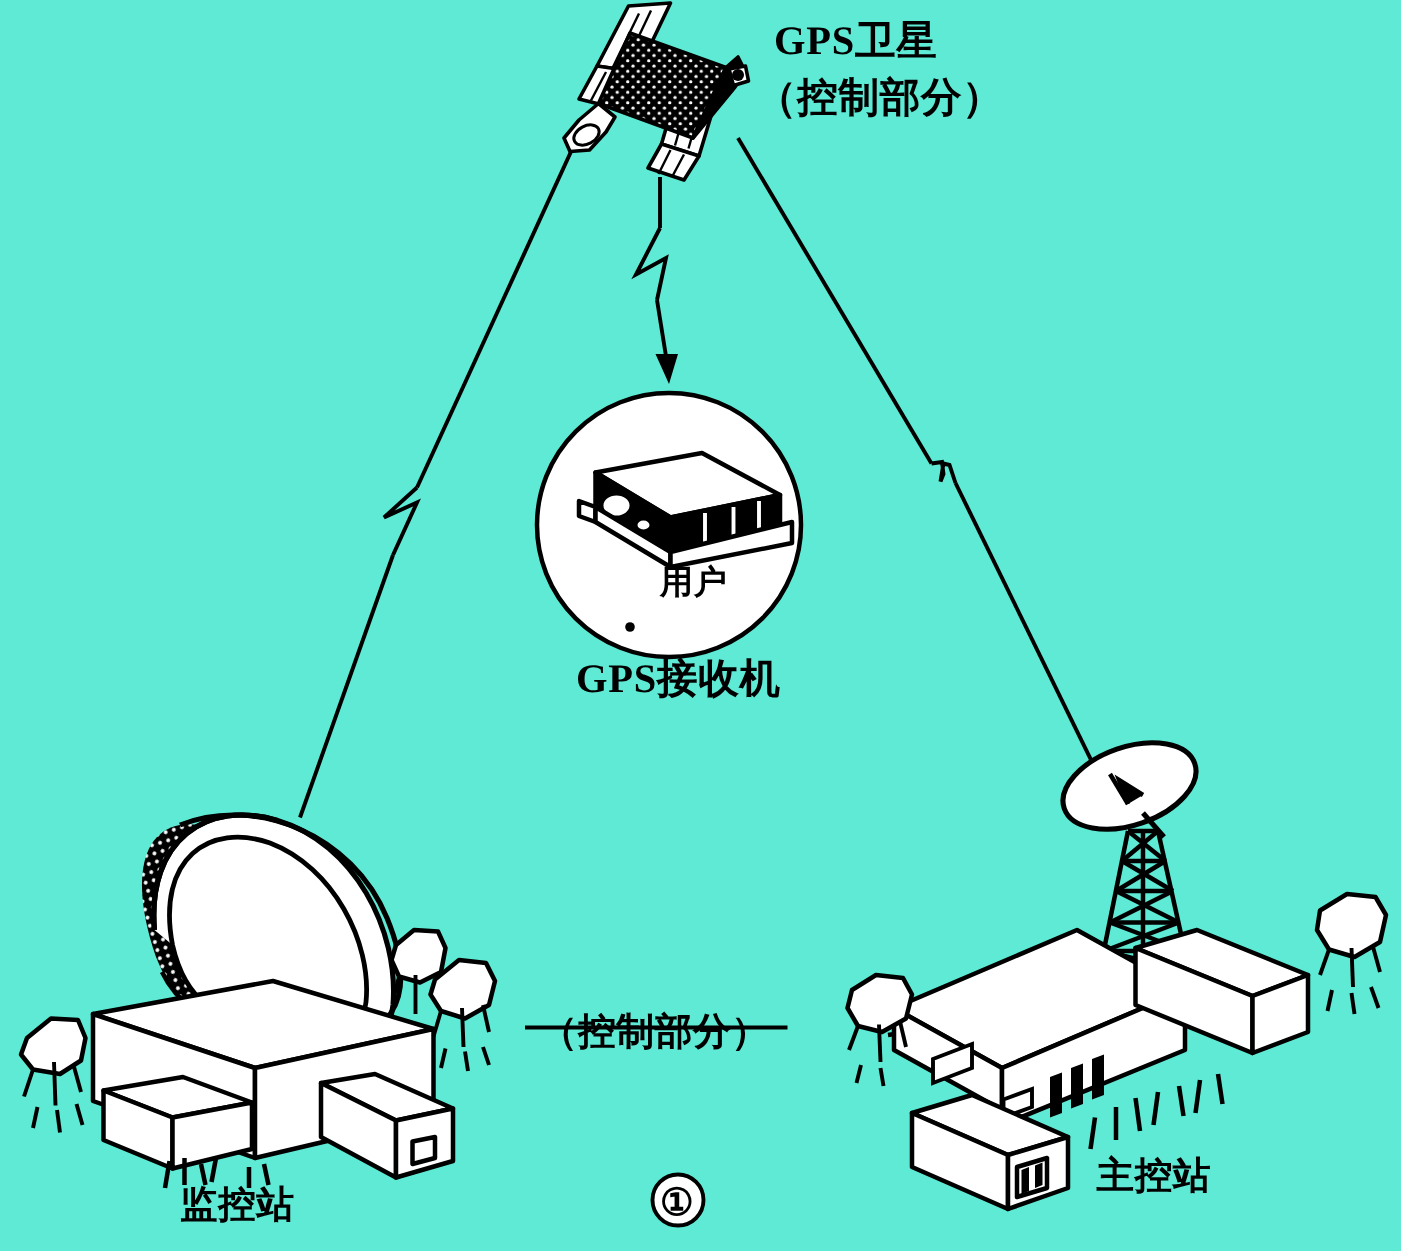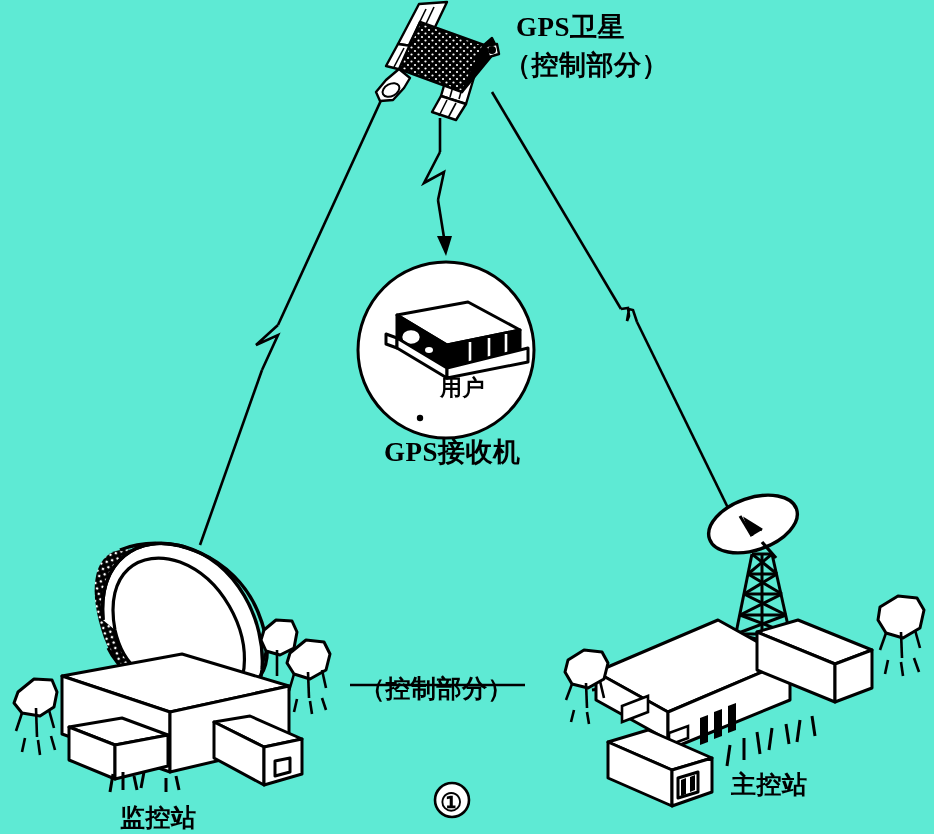--- a/index.html
+++ b/index.html
@@ -30,21 +30,21 @@
     font-weight: bold;
     white-space: nowrap;
     line-height: 1.18;
     letter-spacing: 0.5px;
   }
   .lbl-sat1 { left: 516px; top: 12px;  font-size: 27px; }
   .lbl-sat2 { left: 504px; top: 50px;  font-size: 27px; }
   .lbl-user { left: 440px; top: 375px; font-size: 22px; }
   .lbl-recv { left: 384px; top: 437px; font-size: 27px; }
   .lbl-ctrl { left: 360px; top: 674px; font-size: 25px; }
-  .lbl-mon  { left: 120px; top: 789px; font-size: 25px; margin-top: 14px; }
+  .lbl-mon  { left: 120px; top: 789px; font-size: 25px; }
   .lbl-mast { left: 731px; top: 770px; font-size: 25px; }
   .lbl-fig  { left: 440px; top: 788px; font-size: 25px; }
 </style>
 </head>
 <body>
 
 <div id="stage">
 
   <svg width="934" height="834" viewBox="0 0 934 834">
     <defs>

